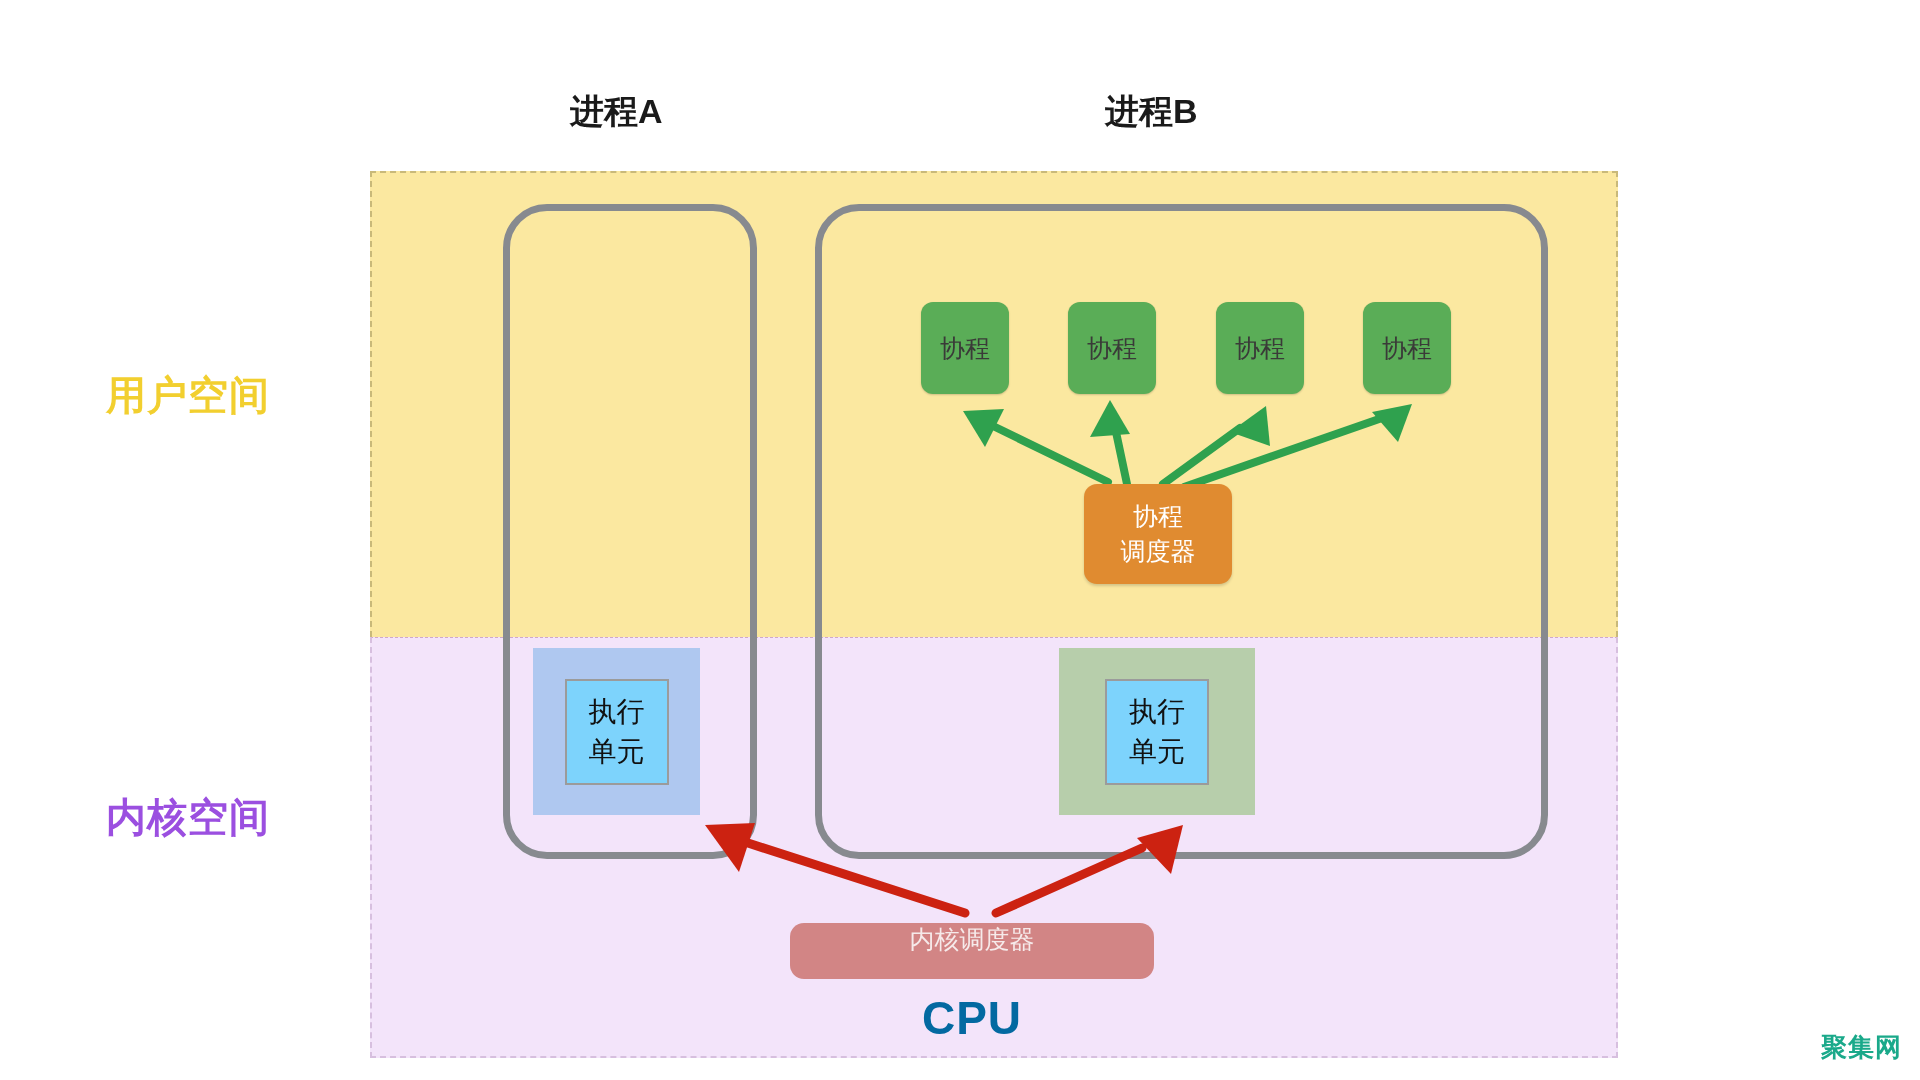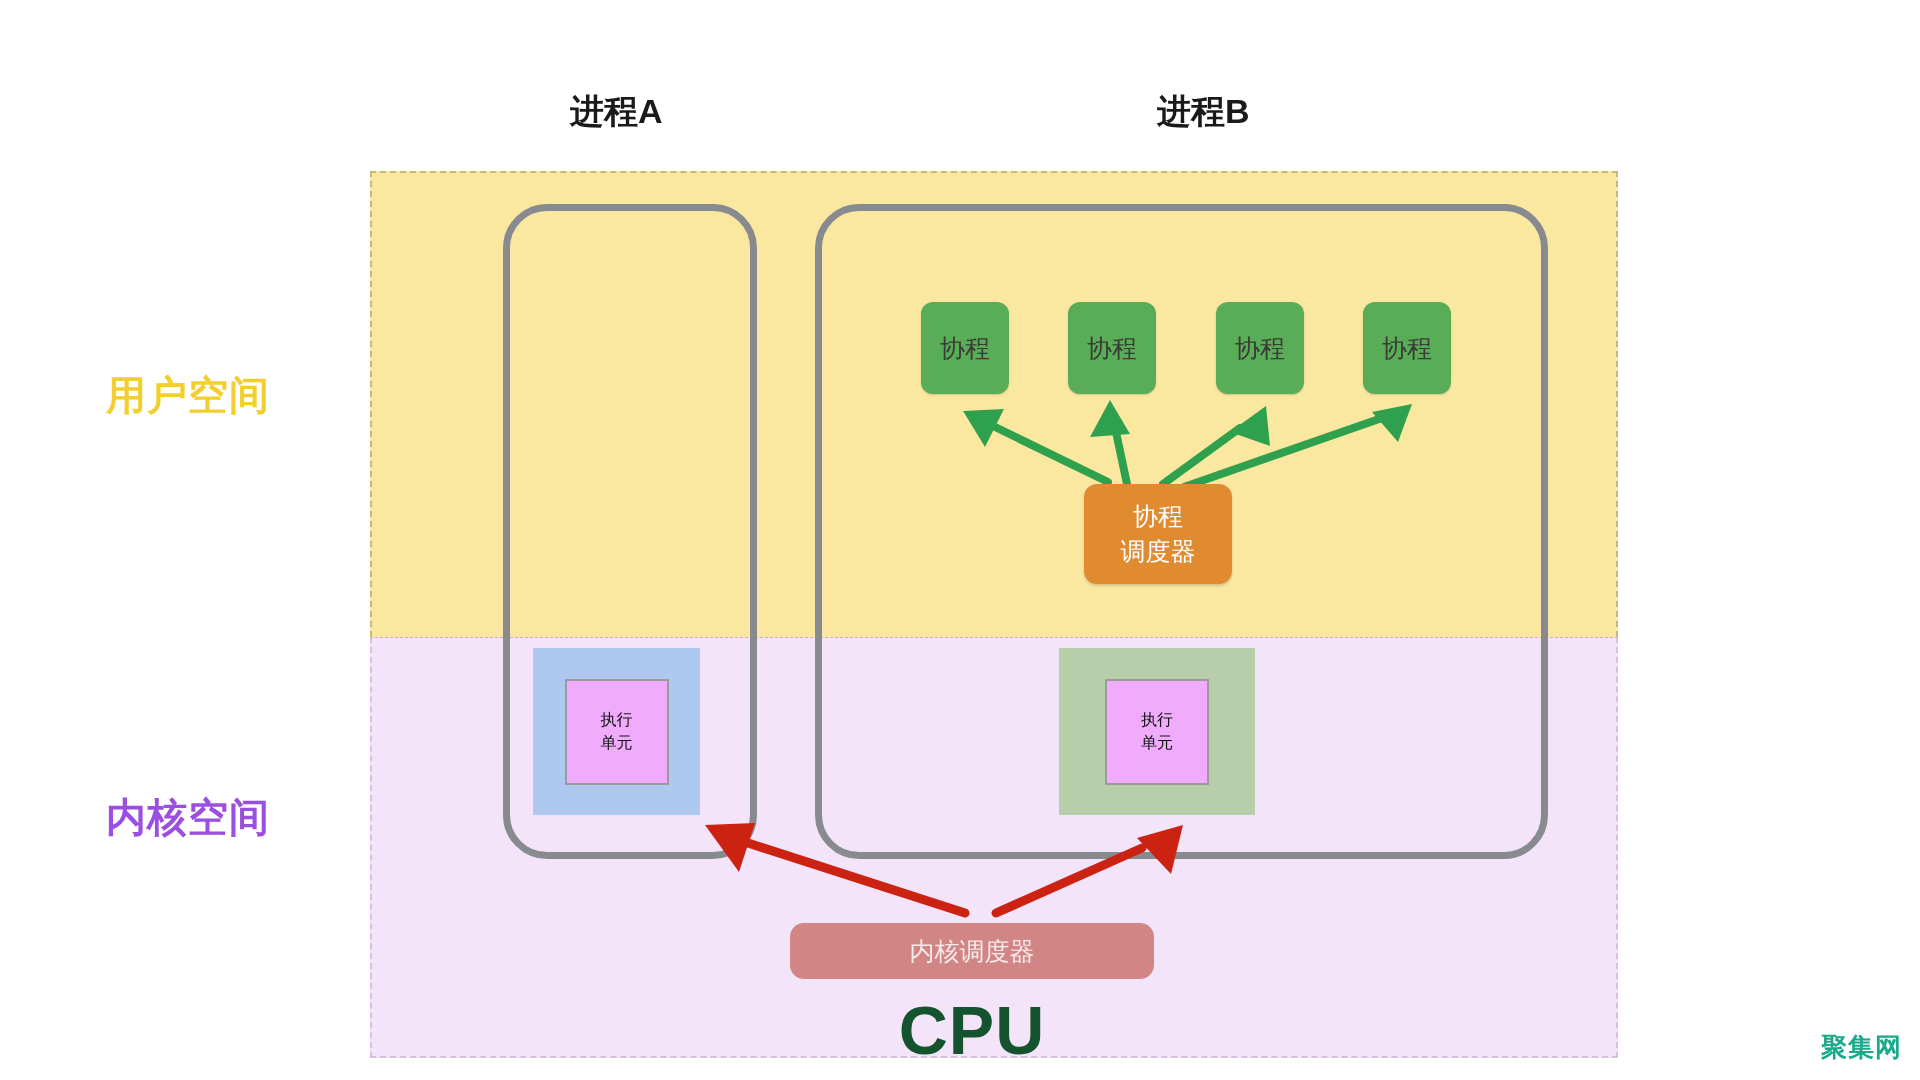--- a/index.html
+++ b/index.html
@@ -67,21 +67,21 @@
 
   
   .process-title {
     position: absolute;
     font-size: 34px;
     font-weight: bold;
     color: #1a1a1a;
     white-space: nowrap;
   }
   #process-a-title { left: 570px; top: 89px; }
-  #process-b-title { left: 1157px; top: 89px; }
+  #process-b-title { left: 1105px; top: 89px; }
 
   
   .process-box {
     position: absolute;
     box-sizing: border-box;
     border: 7px solid #878a8f;
     border-radius: 44px;
     background: transparent;
   }
   #process-a-box {
@@ -152,57 +152,57 @@
   #exec-panel-b {
     left: 1059px;
     top: 648px;
     width: 196px;
     height: 167px;
     background: #b7ceab;
   }
   .exec-unit-inner {
     width: 100px;
     height: 102px;
-    background: #f0abfc;
+    background: #7dd3fc;
     border: 2px solid #9b9b9b;
     display: flex;
     flex-direction: column;
     align-items: center;
     justify-content: center;
-    font-size: 16px;
+    font-size: 28px;
     line-height: 1.42;
     color: #111111;
   }
 
   
   #kernel-scheduler {
     position: absolute;
     left: 790px;
     top: 923px;
     width: 364px;
     height: 56px;
     background: #d28585;
     border-radius: 14px;
     display: flex;
-    align-items: center;
+    align-items: flex-start;
     justify-content: center;
     color: #f6eaea;
     font-size: 25px;
   }
 
   
   #cpu-label {
     position: absolute;
     left: 790px;
     top: 991px;
     width: 364px;
     text-align: center;
-    font-size: 68px;
+    font-size: 46px;
     font-weight: bold;
-    color: #14532d;
+    color: #0369a1;
     letter-spacing: 1px;
   }
 
   
   #arrow-layer {
     position: absolute;
     left: 0; top: 0;
     width: 1920px;
     height: 1080px;
     pointer-events: none;

